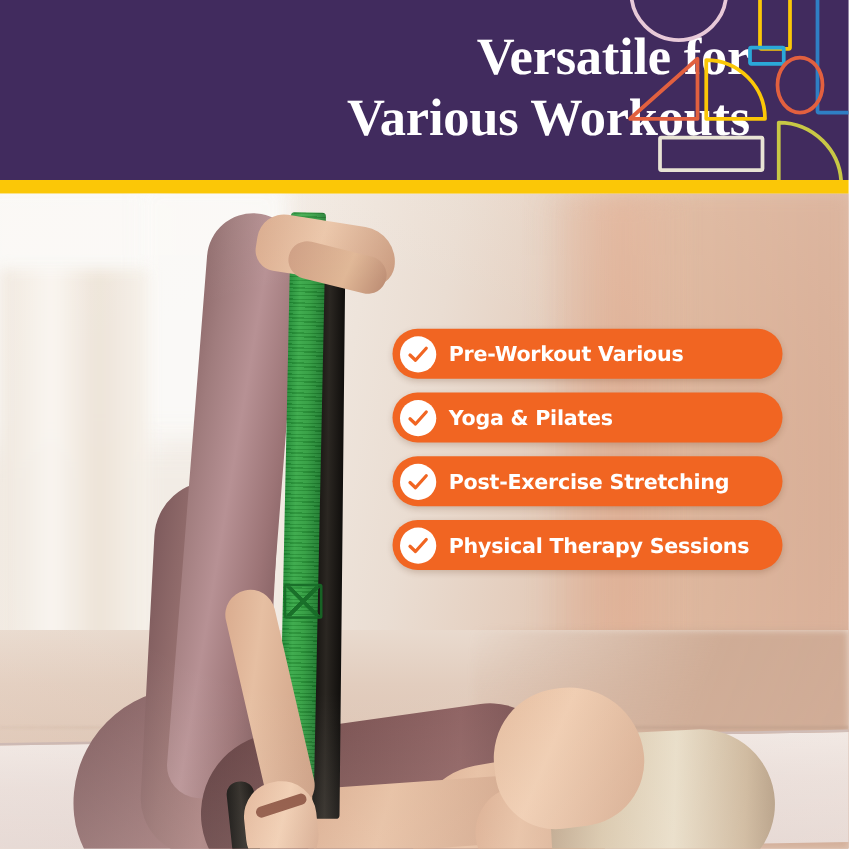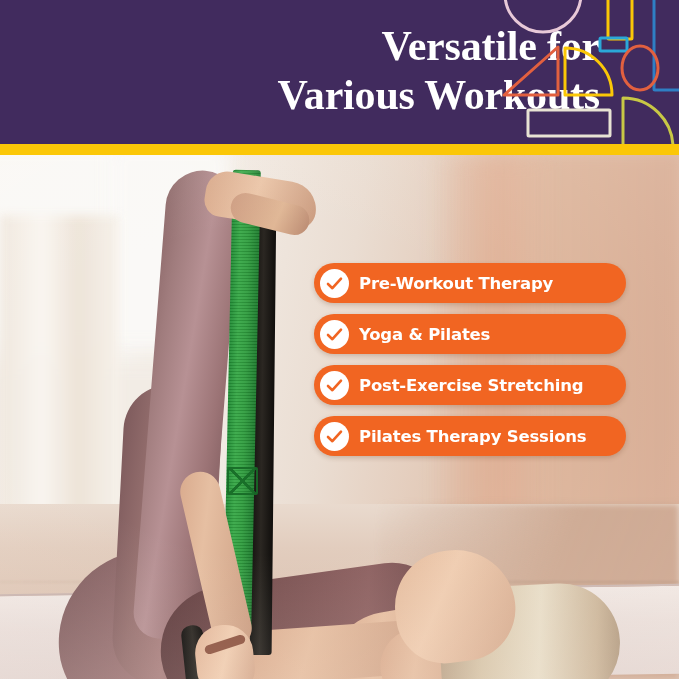--- a/index.html
+++ b/index.html
@@ -285,21 +285,21 @@
   </div>
 
   <div class="pills">
 
     <div class="pill">
       <span class="check">
         <svg width="19" height="19" viewBox="0 0 19 19" xmlns="http://www.w3.org/2000/svg" fill="none">
           <path d="M3 10 L7.4 14.2 L16 4.6" stroke="#F16522" stroke-width="2.6" stroke-linecap="round" stroke-linejoin="round"></path>
         </svg>
       </span>
-      <span class="label">Pre-Workout Therapy</span>
+      <span class="label">Pre-Workout Various</span>
     </div>
 
     <div class="pill">
       <span class="check">
         <svg width="19" height="19" viewBox="0 0 19 19" xmlns="http://www.w3.org/2000/svg" fill="none">
           <path d="M3 10 L7.4 14.2 L16 4.6" stroke="#F16522" stroke-width="2.6" stroke-linecap="round" stroke-linejoin="round"></path>
         </svg>
       </span>
       <span class="label">Yoga &amp; Pilates</span>
     </div>
@@ -312,18 +312,18 @@
       </span>
       <span class="label">Post-Exercise Stretching</span>
     </div>
 
     <div class="pill">
       <span class="check">
         <svg width="19" height="19" viewBox="0 0 19 19" xmlns="http://www.w3.org/2000/svg" fill="none">
           <path d="M3 10 L7.4 14.2 L16 4.6" stroke="#F16522" stroke-width="2.6" stroke-linecap="round" stroke-linejoin="round"></path>
         </svg>
       </span>
-      <span class="label">Pilates Therapy Sessions</span>
+      <span class="label">Physical Therapy Sessions</span>
     </div>
 
   </div>
 
 </div>
 
 </body></html>

